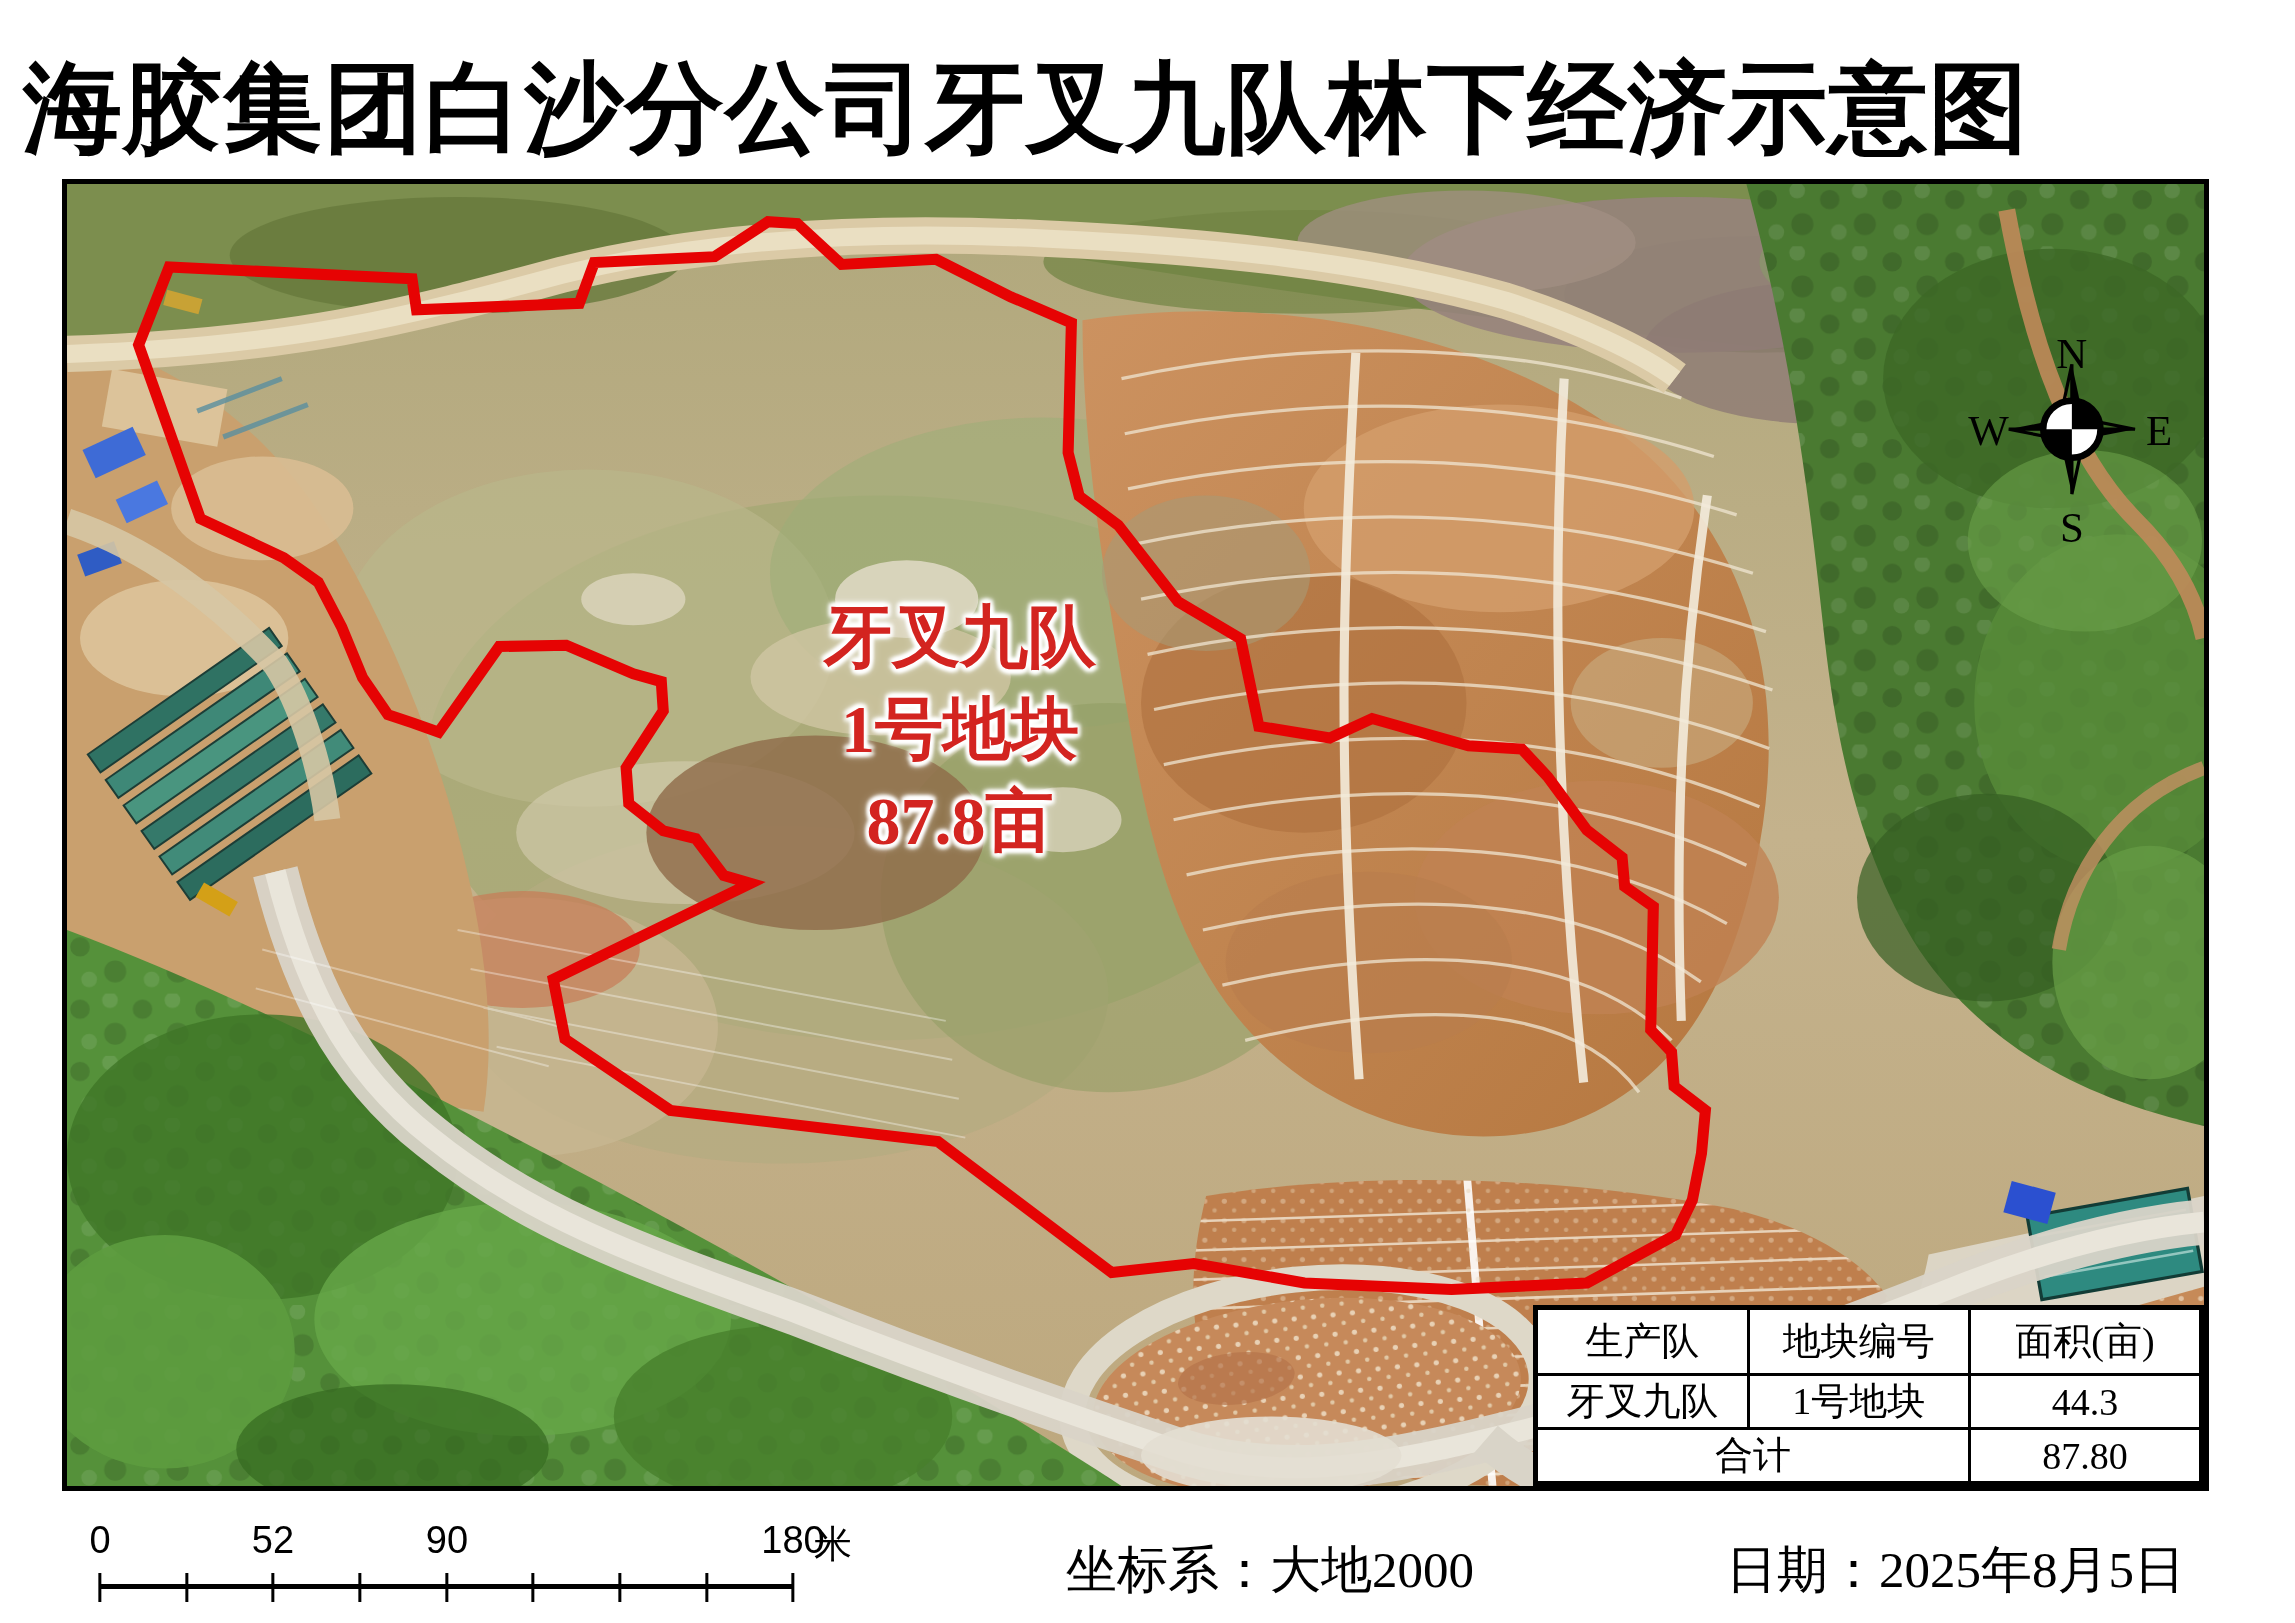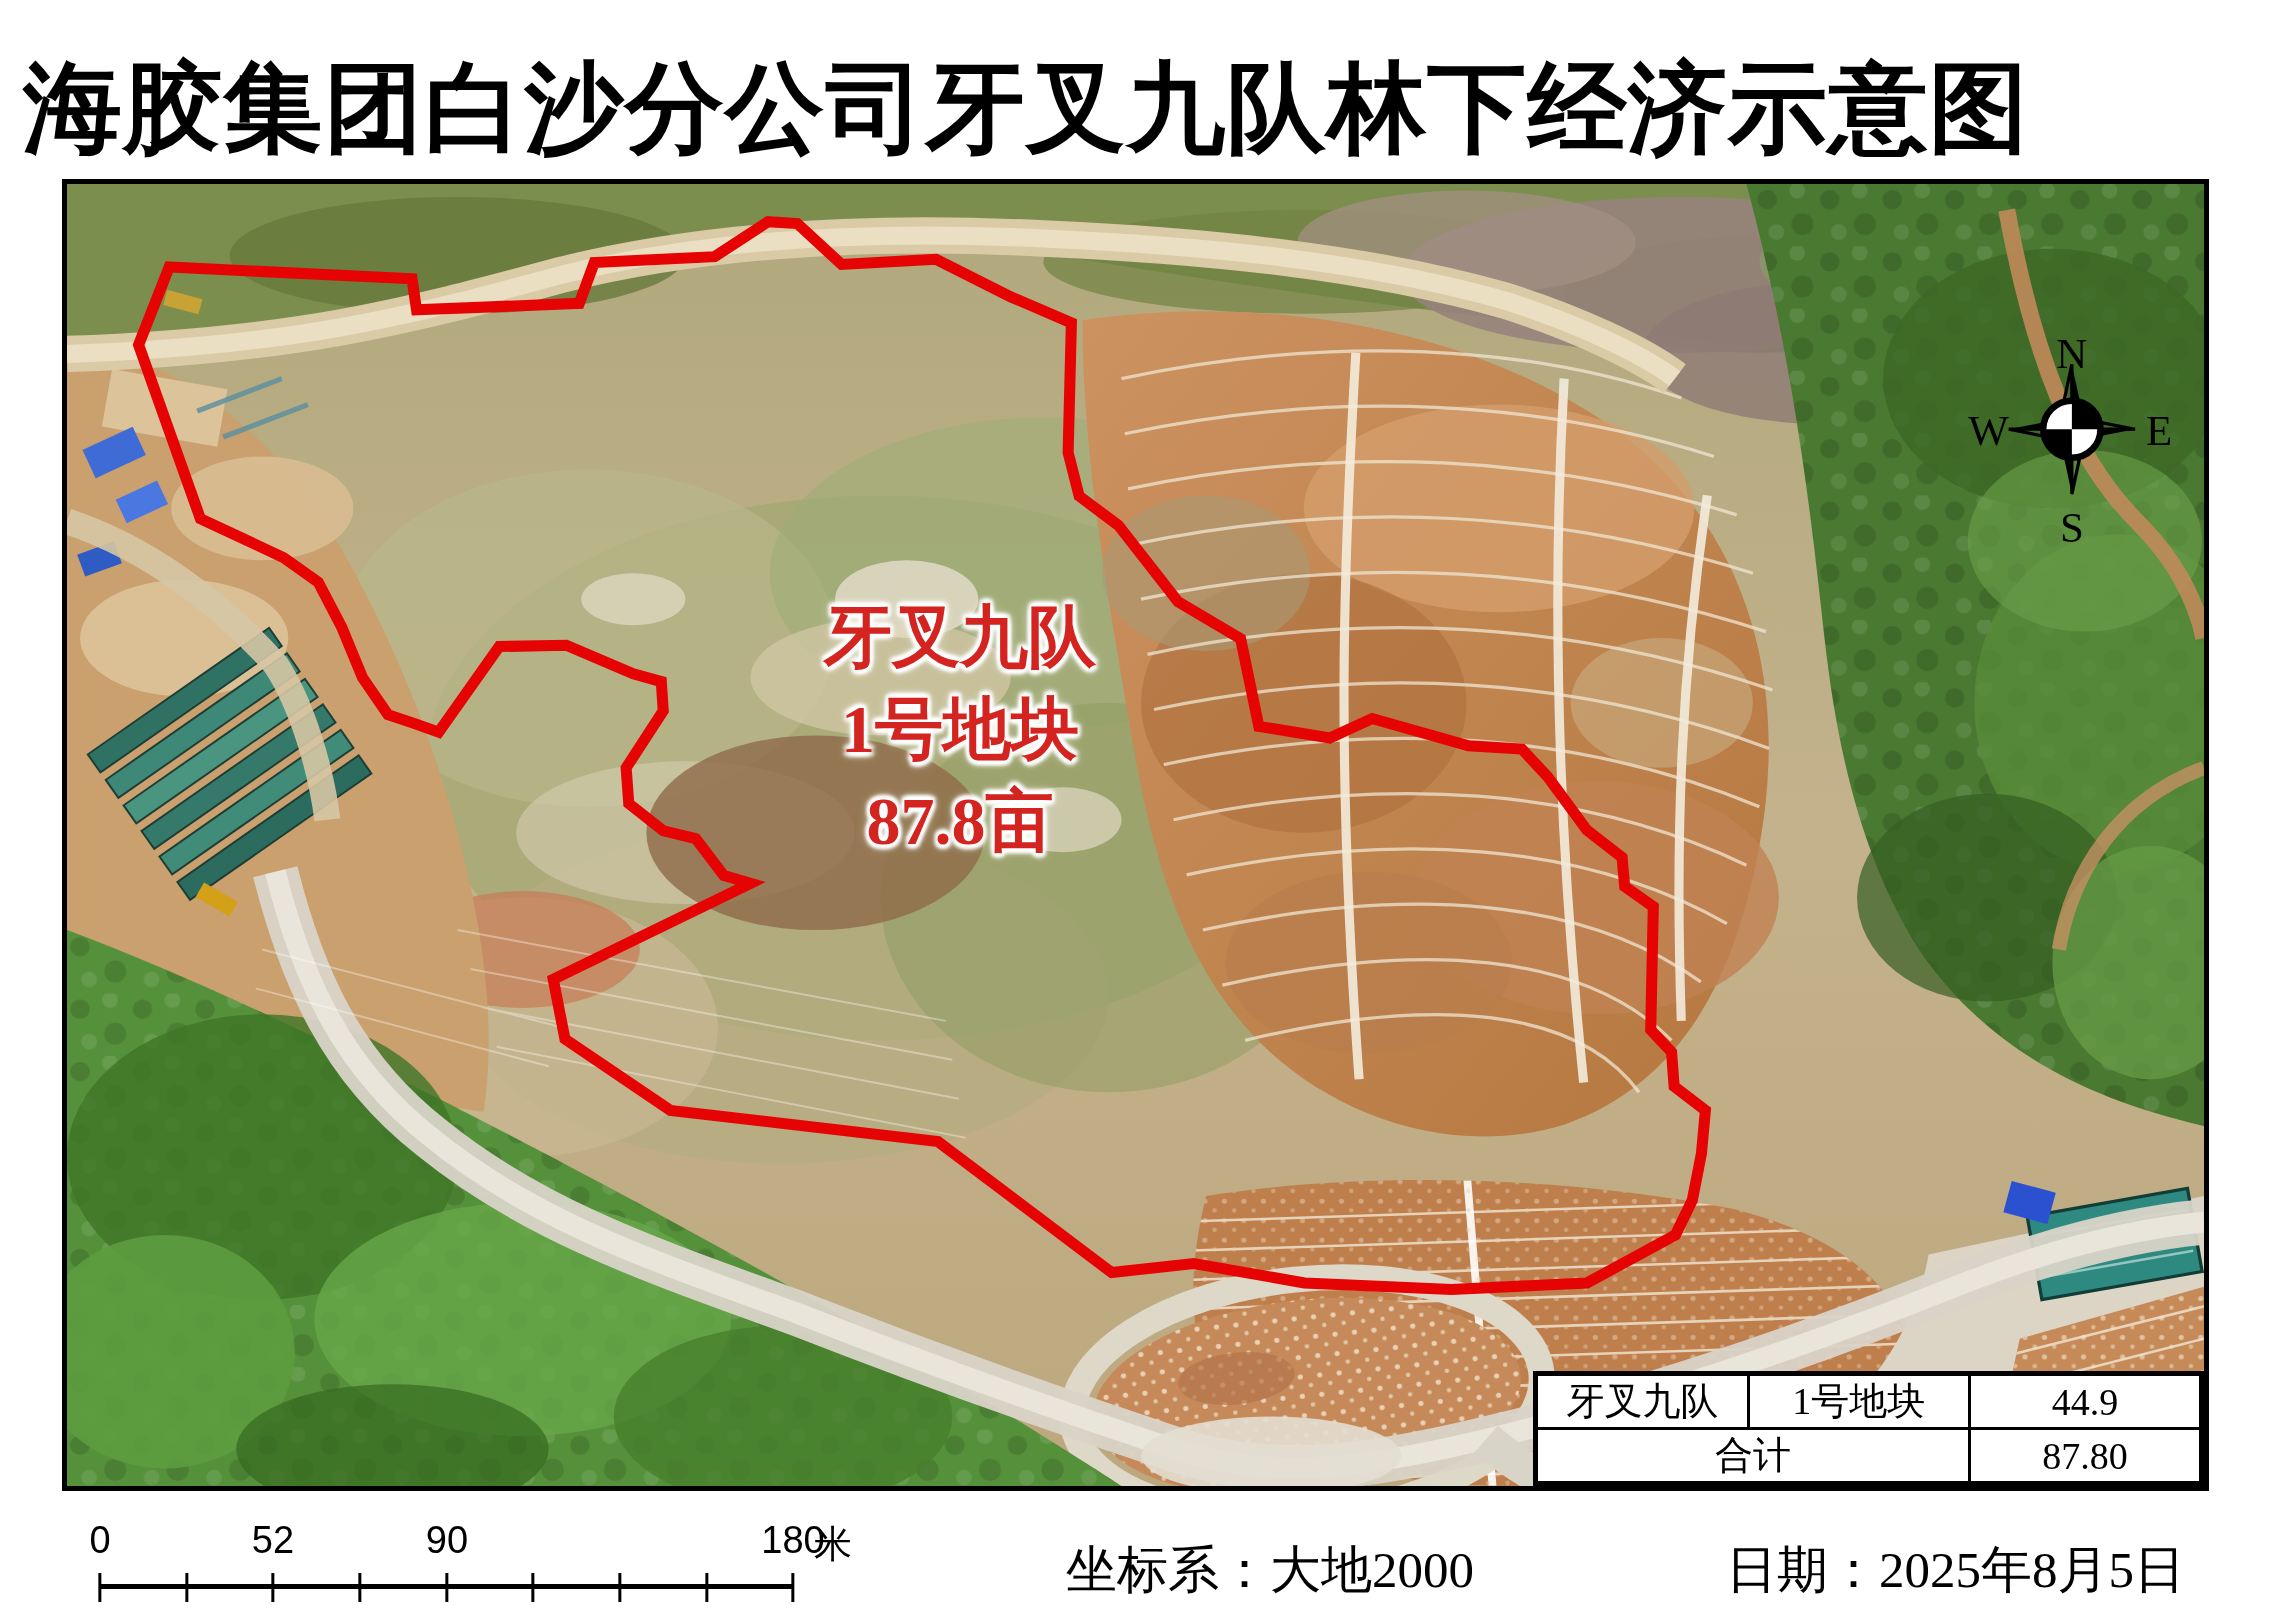--- a/index.html
+++ b/index.html
@@ -290,24 +290,29 @@
     <div>87.8亩</div>
   </div>
 
   <table class="abs" id="area-table">
     <colgroup>
         <col style="width:209px">
         <col style="width:217px">
         <col style="width:228px">
       </colgroup>
     <tbody>
+        <tr class="hdr">
+      <td>生产队</td>
+      <td>地块编号</td>
+      <td>面积(亩)</td>
+    </tr>
     <tr class="r1">
       <td>牙叉九队</td>
       <td>1号地块</td>
-      <td>44.9</td>
+      <td>44.3</td>
     </tr>
     <tr class="r2">
       <td colspan="2">合计</td>
       <td>87.80</td>
     </tr>
   </tbody>
     </table>
 </div>
 
 <div class="abs" id="scalebar">

